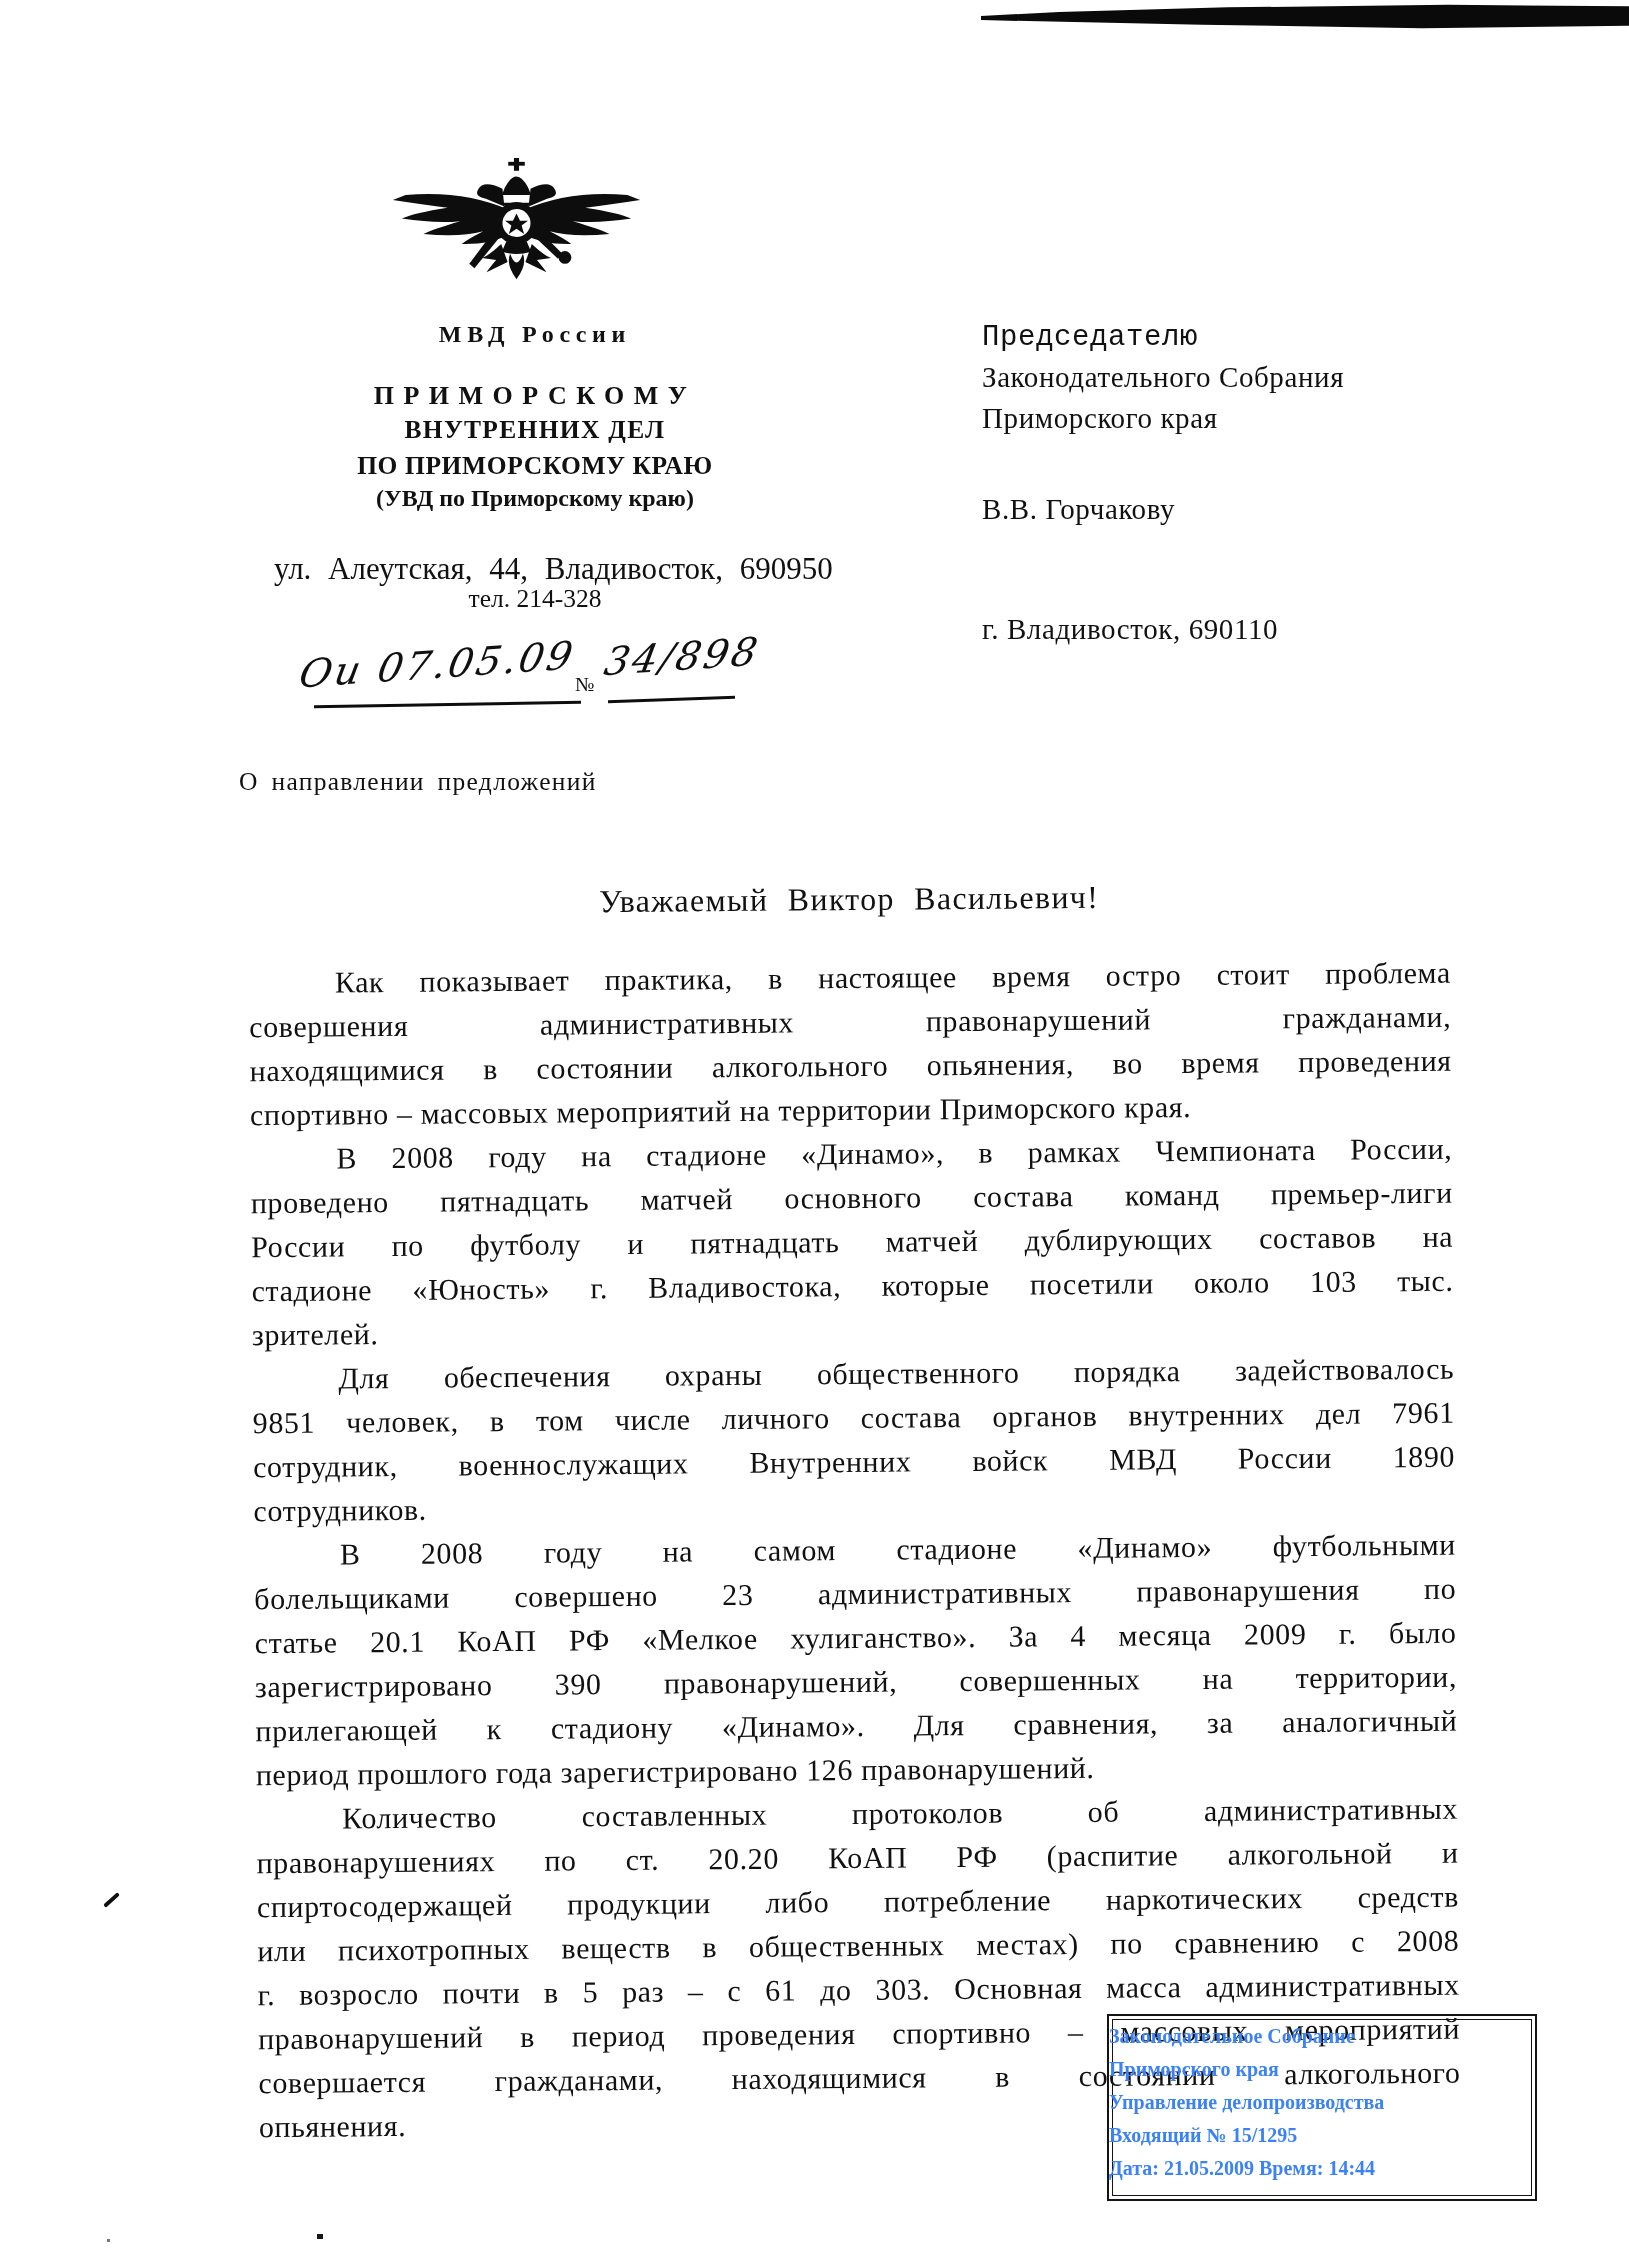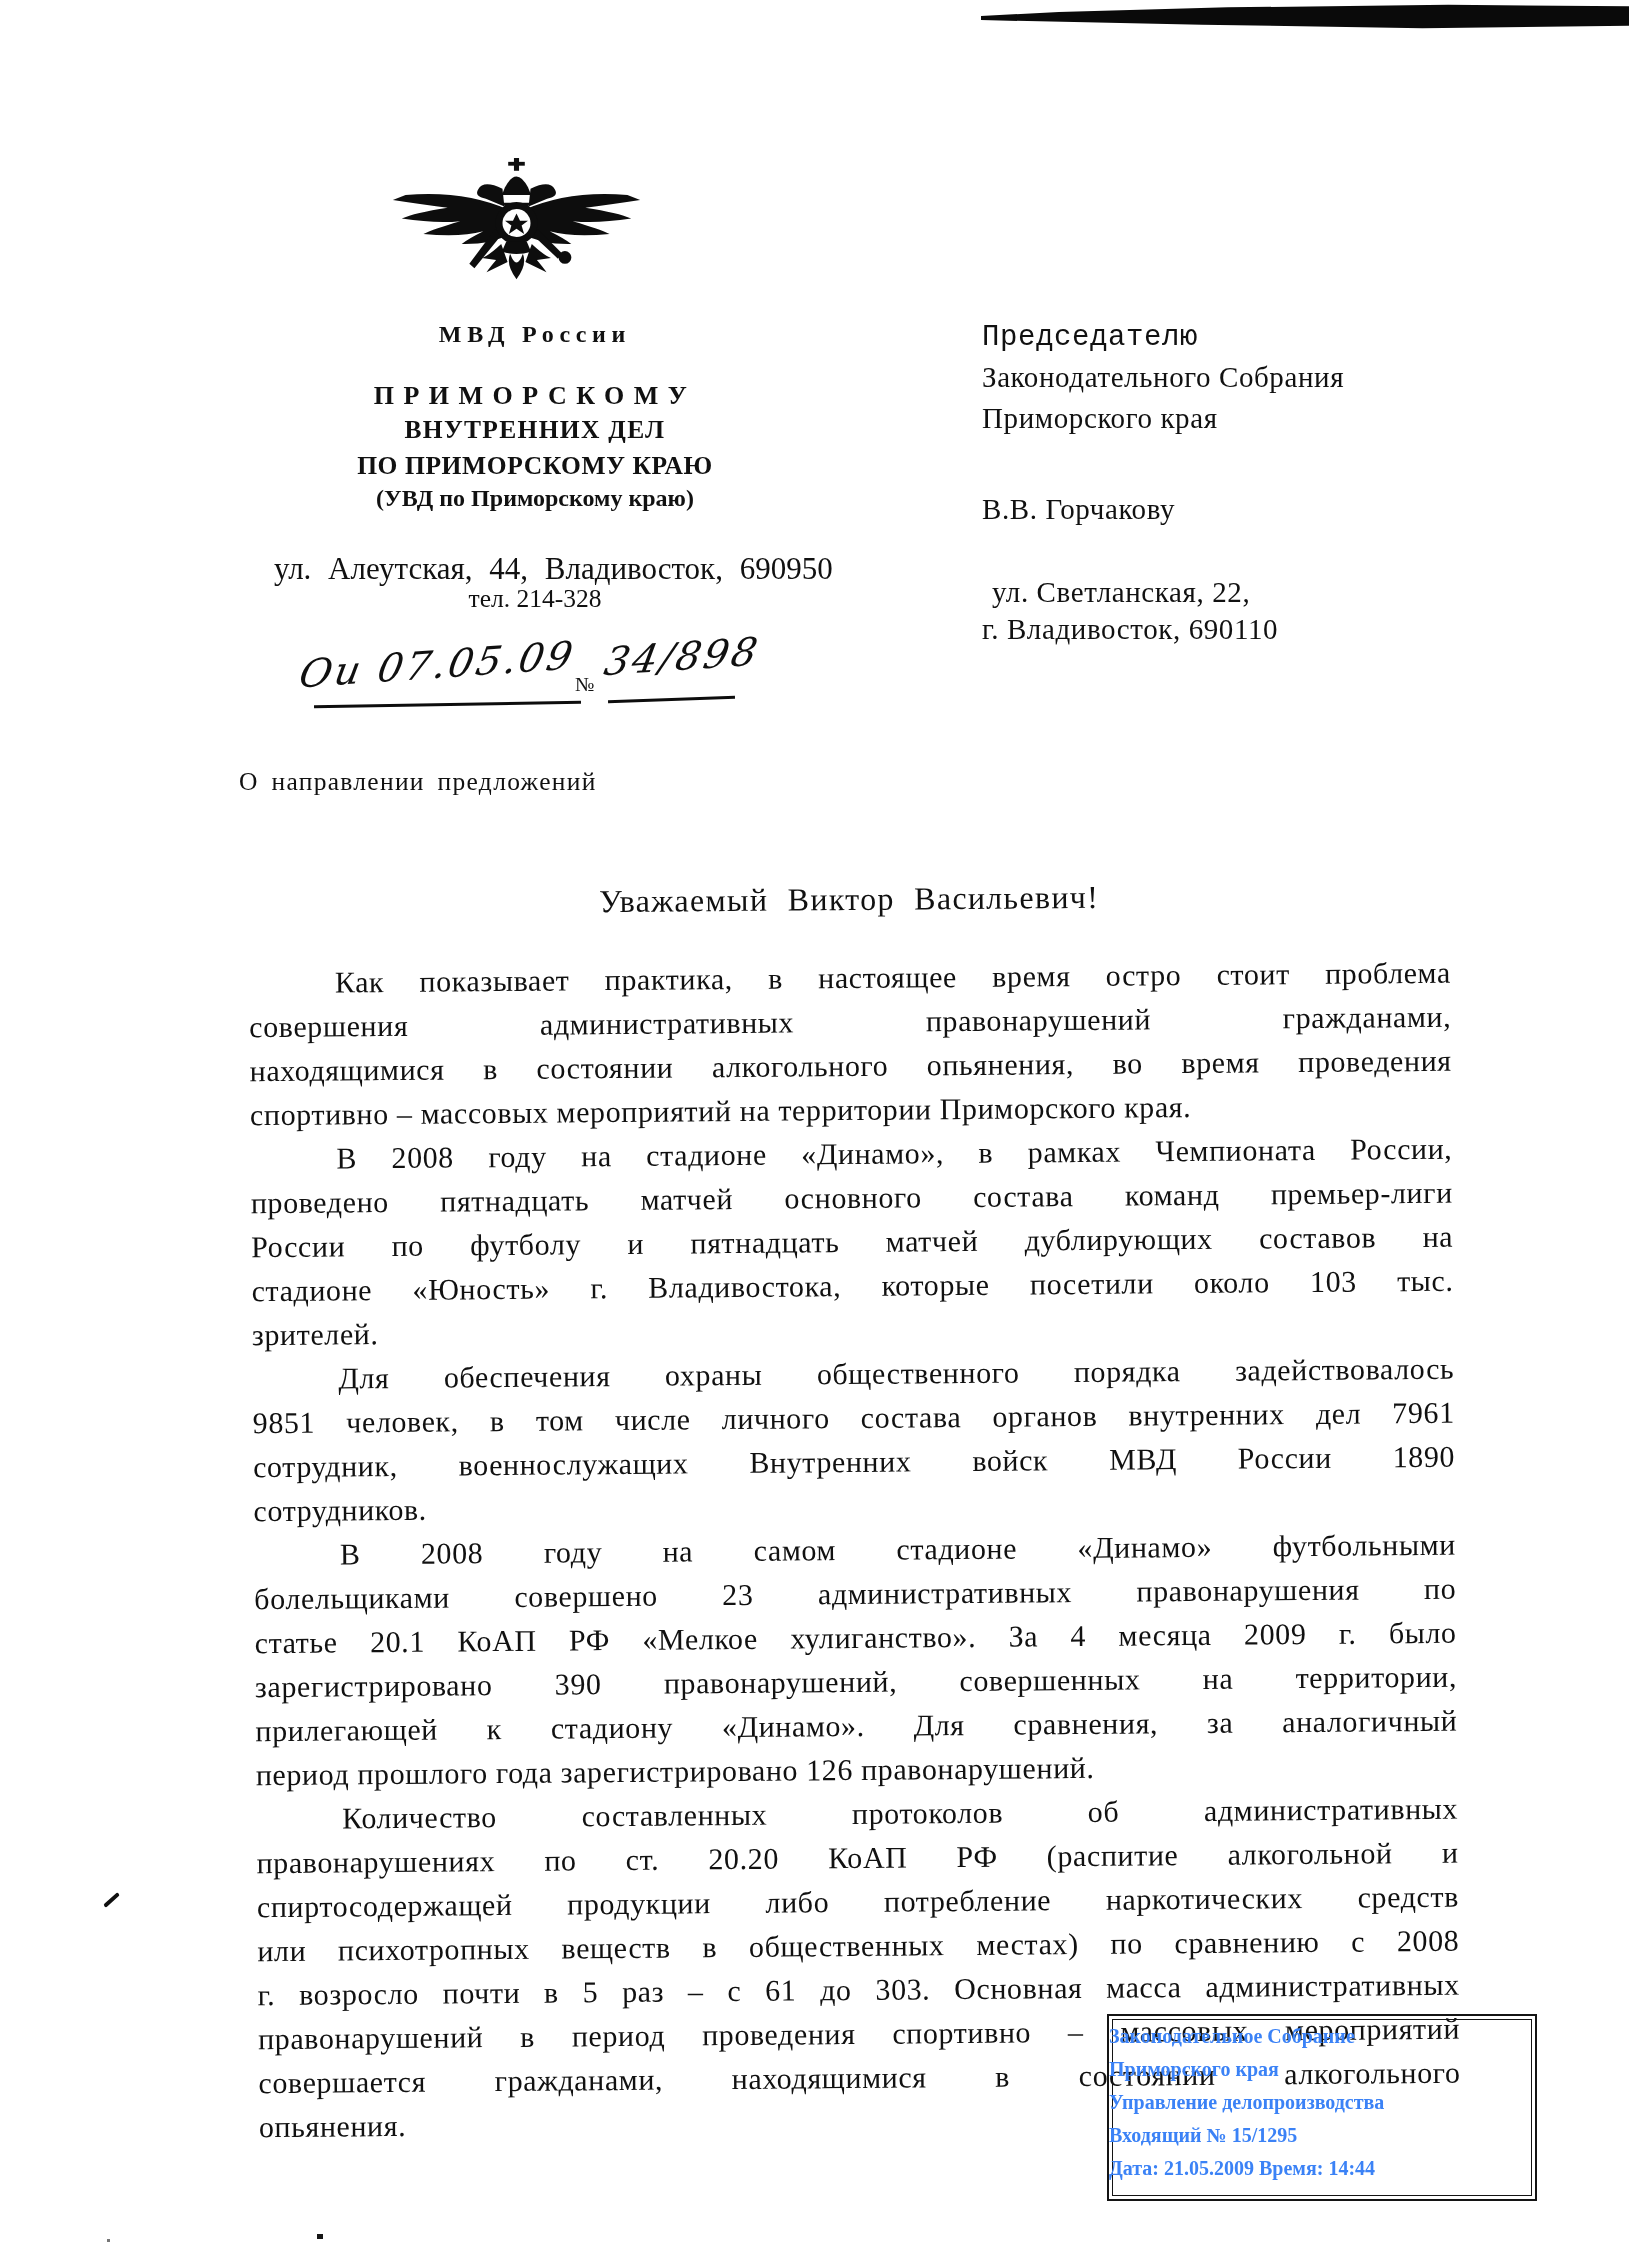--- a/index.html
+++ b/index.html
@@ -126,21 +126,20 @@
   <div class="hand hand-num">34/898</div>
   <div class="u u1"></div>
   <div class="u u2"></div>
 
   <div class="subject">О направлении предложений</div>
 
   <div class="ad ad1">Председателю</div>
   <div class="ad ad2">Законодательного Собрания</div>
   <div class="ad ad3">Приморского края</div>
   <div class="ad ad-name">В.В. Горчакову</div>
-  <div class="ad ad-a1">ул. Светланская, 22,</div>
   <div class="ad ad-a2">г. Владивосток, 690110</div>
 
   <div class="body-block">
     <div class="salutation">Уважаемый Виктор Васильевич!</div>
 
     <div>
       <div class="bl first">Как показывает практика, в настоящее время остро стоит проблема</div>
       <div class="bl">совершения административных правонарушений гражданами,</div>
       <div class="bl">находящимися в состоянии алкогольного опьянения, во время проведения</div>
       <div class="bl plast">спортивно – массовых мероприятий на территории Приморского края.</div>

